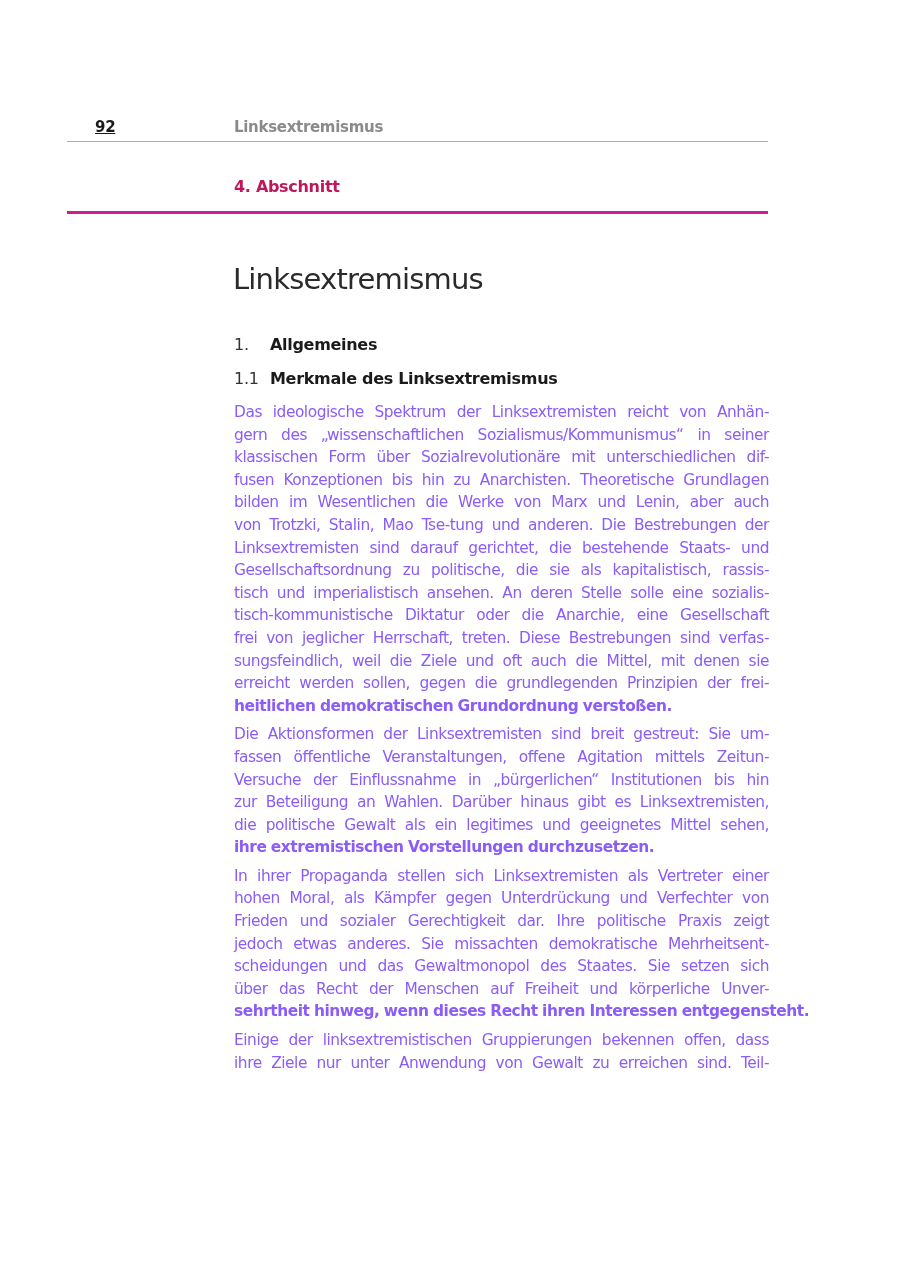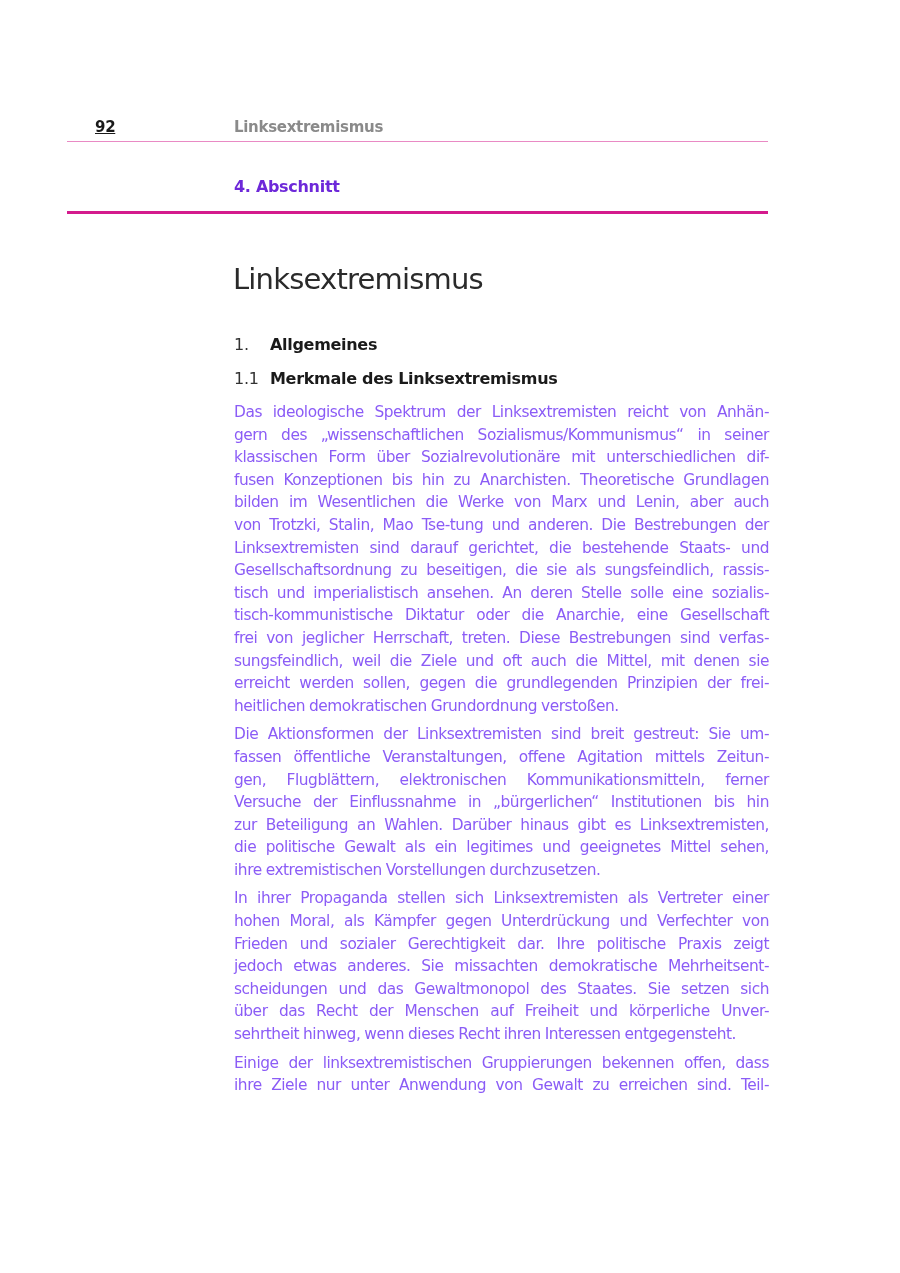--- a/index.html
+++ b/index.html
@@ -41,21 +41,21 @@
       width: 701px;
       height: 1px;
       background: #e98ac4;
     }
     .section-label {
       position: absolute;
       left: 234px;
       top: 177px;
       font-size: 16px;
       font-weight: bold;
-      color: #6d28d9;
+      color: #be185d;
       letter-spacing: -0.3px;
     }
     .rule-thick {
       position: absolute;
       left: 67px;
       top: 211px;
       width: 701px;
       height: 3px;
       background: #d41b8d;
     }
@@ -104,20 +104,21 @@
     .line {
       display: block;
       text-align: justify;
       text-align-last: justify;
       white-space: nowrap;
       height: 22.6px;
       overflow: visible;
     }
     .line.last {
       text-align-last: left;
+      font-weight: bold;
     }
   </style>
 </head>
 <body>
 
 <div>
   <span class="page-number">92</span>
   <span class="running-head">Linksextremismus</span>
 </div>
 <div class="rule-thin"></div>
@@ -136,32 +137,31 @@
 
 <div class="body-text" id="body-text">
     <p class="para">
       <span class="line">Das ideologische Spektrum der Linksextremisten reicht von Anhän-</span>
       <span class="line">gern des „wissenschaftlichen Sozialismus/Kommunismus“ in seiner</span>
       <span class="line">klassischen Form über Sozialrevolutionäre mit unterschiedlichen dif-</span>
       <span class="line">fusen Konzeptionen bis hin zu Anarchisten. Theoretische Grundlagen</span>
       <span class="line">bilden im Wesentlichen die Werke von Marx und Lenin, aber auch</span>
       <span class="line">von Trotzki, Stalin, Mao Tse-tung und anderen. Die Bestrebungen der</span>
       <span class="line">Linksextremisten sind darauf gerichtet, die bestehende Staats- und</span>
-      <span class="line">Gesellschaftsordnung zu beseitigen, die sie als sungsfeindlich, rassis-</span>
+      <span class="line">Gesellschaftsordnung zu politische, die sie als kapitalistisch, rassis-</span>
       <span class="line">tisch und imperialistisch ansehen. An deren Stelle solle eine sozialis-</span>
       <span class="line">tisch-kommunistische Diktatur oder die Anarchie, eine Gesellschaft</span>
       <span class="line">frei von jeglicher Herrschaft, treten. Diese Bestrebungen sind verfas-</span>
       <span class="line">sungsfeindlich, weil die Ziele und oft auch die Mittel, mit denen sie</span>
       <span class="line">erreicht werden sollen, gegen die grundlegenden Prinzipien der frei-</span>
       <span class="line last">heitlichen demokratischen Grundordnung verstoßen.</span>
     </p>
     <p class="para">
       <span class="line">Die Aktionsformen der Linksextremisten sind breit gestreut: Sie um-</span>
       <span class="line">fassen öffentliche Veranstaltungen, offene Agitation mittels Zeitun-</span>
-      <span class="line">gen, Flugblättern, elektronischen Kommunikationsmitteln, ferner</span>
       <span class="line">Versuche der Einflussnahme in „bürgerlichen“ Institutionen bis hin</span>
       <span class="line">zur Beteiligung an Wahlen. Darüber hinaus gibt es Linksextremisten,</span>
       <span class="line">die politische Gewalt als ein legitimes und geeignetes Mittel sehen,</span>
       <span class="line last">ihre extremistischen Vorstellungen durchzusetzen.</span>
     </p>
     <p class="para">
       <span class="line">In ihrer Propaganda stellen sich Linksextremisten als Vertreter einer</span>
       <span class="line">hohen Moral, als Kämpfer gegen Unterdrückung und Verfechter von</span>
       <span class="line">Frieden und sozialer Gerechtigkeit dar. Ihre politische Praxis zeigt</span>
       <span class="line">jedoch etwas anderes. Sie missachten demokratische Mehrheitsent-</span>

